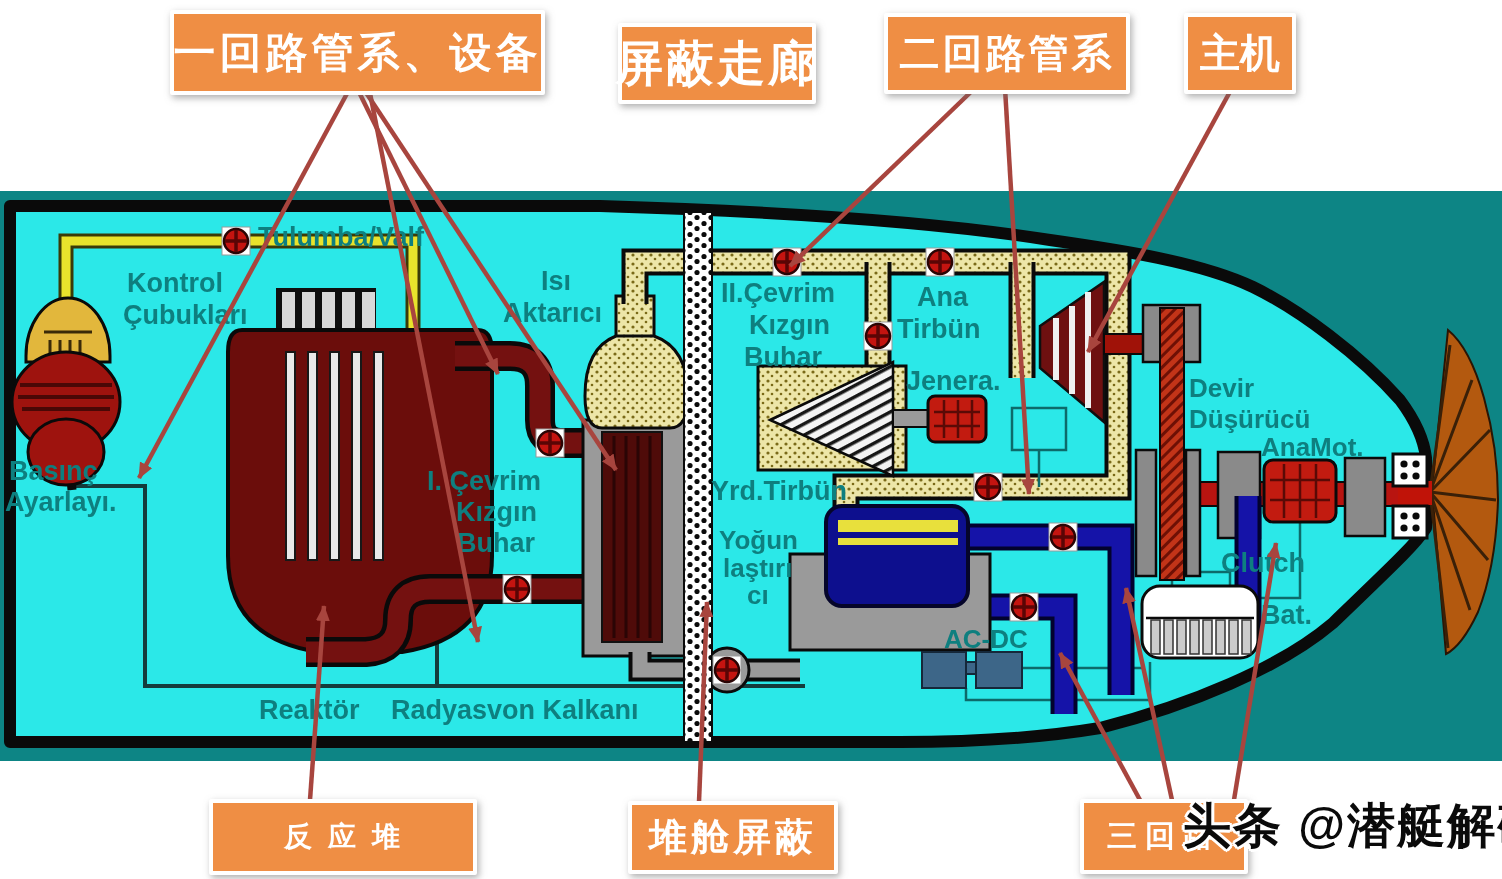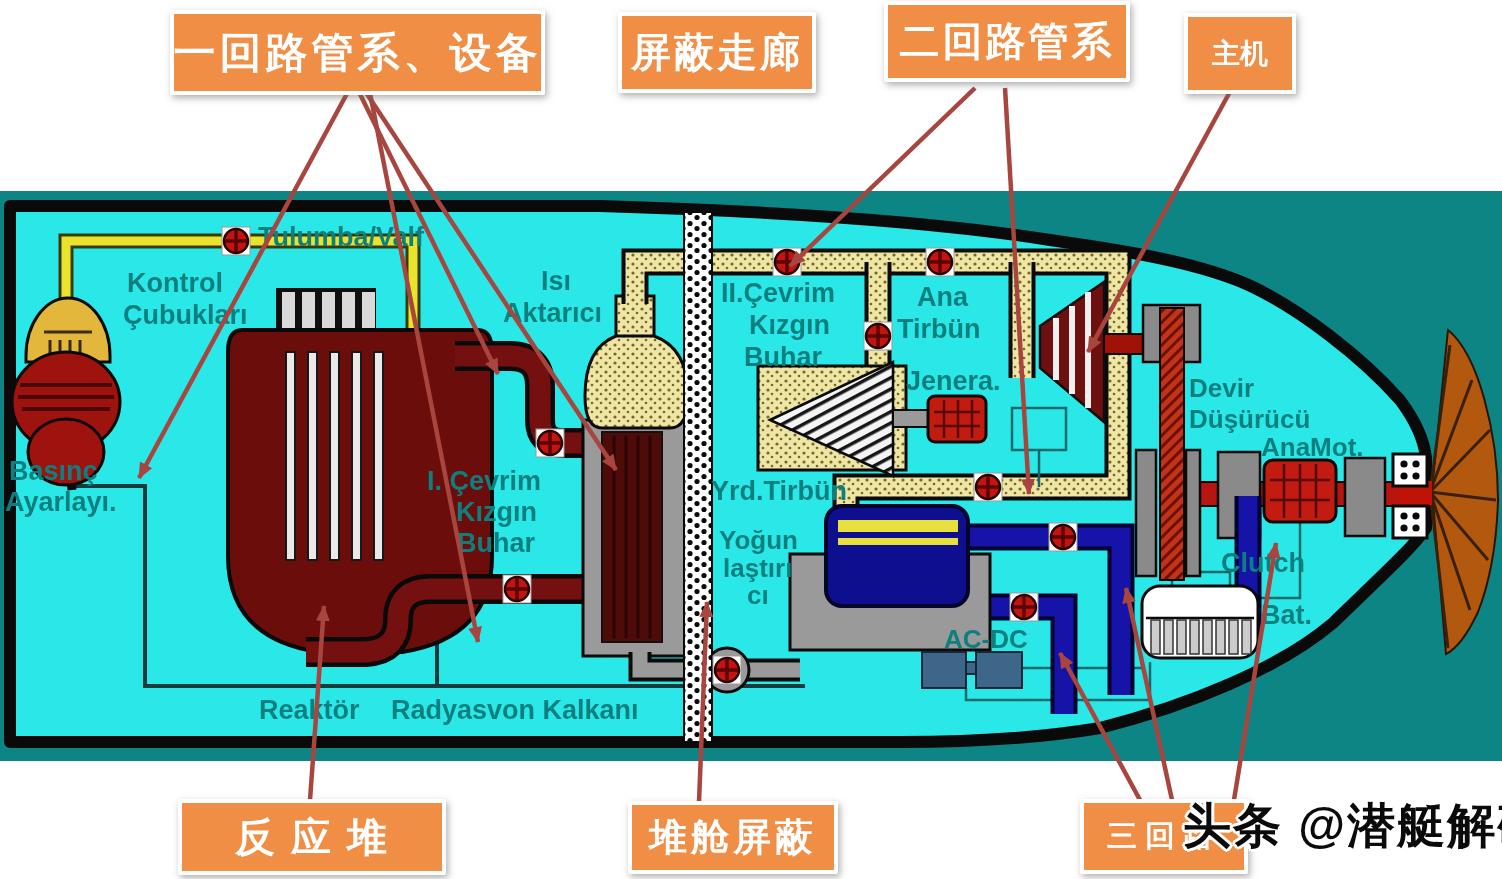--- a/index.html
+++ b/index.html
@@ -272,22 +272,22 @@
     <line x1="1232" y1="88" x2="1088" y2="352" marker-end="url(#ah)"></line>
     <line x1="310" y1="800" x2="324" y2="606" marker-end="url(#ah)"></line>
     <line x1="699" y1="802" x2="707" y2="602" marker-end="url(#ah)"></line>
     <line x1="1140" y1="800" x2="1060" y2="653" marker-end="url(#ah)"></line>
     <line x1="1172" y1="800" x2="1126" y2="588" marker-end="url(#ah)"></line>
     <line x1="1233" y1="806" x2="1276" y2="543" marker-end="url(#ah)"></line>
   </g>
 </svg>
 
 <div class="callout" style="left:170px;top:10px;width:367px;height:77px;font-size:42px;letter-spacing:4px;">一回路管系、设备</div>
-<div class="callout" style="left:618px;top:12px;width:190px;height:73px;font-size:40px;letter-spacing:3px;">屏蔽走廊</div>
-<div class="callout" style="left:884px;top:1px;width:238px;height:73px;font-size:40px;letter-spacing:3px;">二回路管系</div>
-<div class="callout" style="left:1184px;top:13px;width:104px;height:73px;font-size:28px;">主机</div>
-<div class="callout" style="left:178px;top:799px;width:246px;height:68px;font-size:40px;letter-spacing:16px;padding-left:14px;text-align:right;">反应堆</div>
+<div class="callout" style="left:618px;top:23px;width:190px;height:73px;font-size:48px;letter-spacing:3px;">屏蔽走廊</div>
+<div class="callout" style="left:884px;top:13px;width:238px;height:73px;font-size:40px;letter-spacing:3px;">二回路管系</div>
+<div class="callout" style="left:1184px;top:13px;width:104px;height:73px;font-size:40px;">主机</div>
+<div class="callout" style="left:209px;top:799px;width:246px;height:68px;font-size:28px;letter-spacing:16px;padding-left:14px;text-align:right;">反应堆</div>
 <div class="callout" style="left:628px;top:801px;width:202px;height:65px;font-size:38px;letter-spacing:4px;">堆舱屏蔽</div>
 <div class="callout" style="left:1080px;top:799px;width:160px;height:67px;font-size:30px;letter-spacing:8px;">三回路</div>
 
 <div id="watermark">头条 @潜艇解码</div>
 
 </div>
 
 </body></html>

